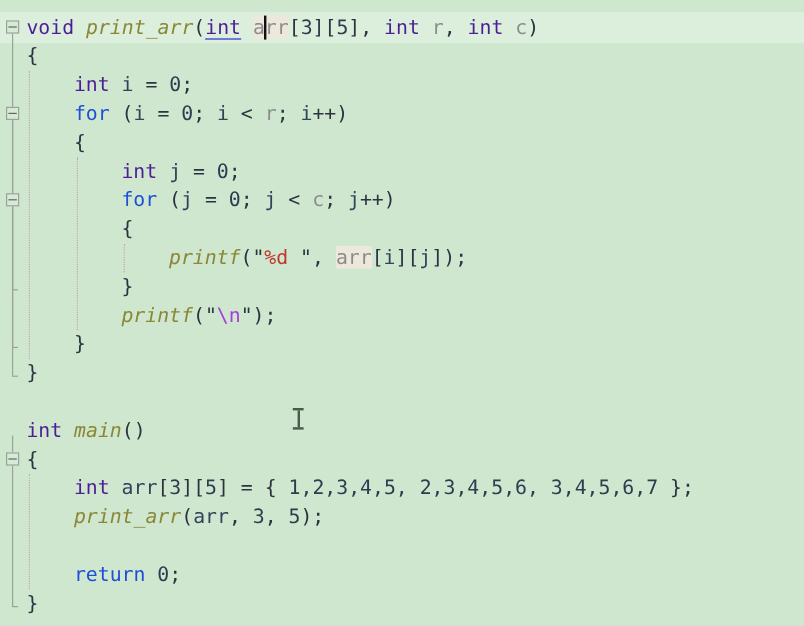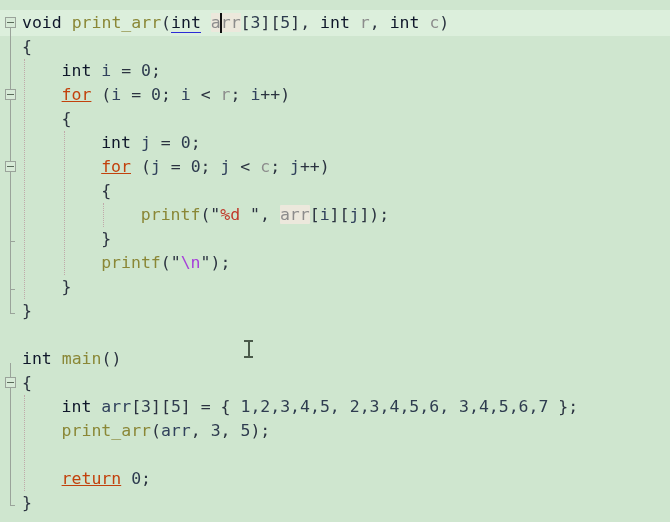--- a/index.html
+++ b/index.html
@@ -88,23 +88,23 @@
     letter-spacing: 0px;
   }
   .line {
     position: absolute;
     left: 22px;
     height: 24px;
     white-space: pre;
   }
 
   
-  .kw        { color: #0f172a; }            
-  .kw-ctl    { color: #c2410c; text-decoration: underline; }            
-  .fn        { color: #8a8736; }            
+  .kw        { color: #4c1d95; }            
+  .kw-ctl    { color: #1d4ed8; }            
+  .fn        { color: #8a8736; font-style: italic; }            
   .ident     { color: #31425c; }            
   .param     { color: #8c8c8c; }            
   .num       { color: #2e3c4f; }            
   .punct     { color: #2b3340; }
   .str       { color: #2b3340; }            
   .str-fmt   { color: #c0392b; }            
   .str-esc   { color: #a63fd9; }            
   .brace     { color: #2b3340; }
 
   

